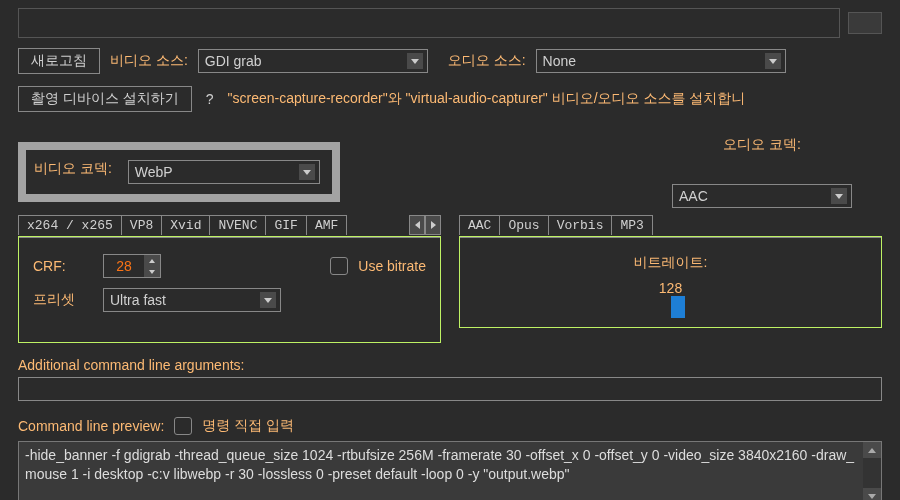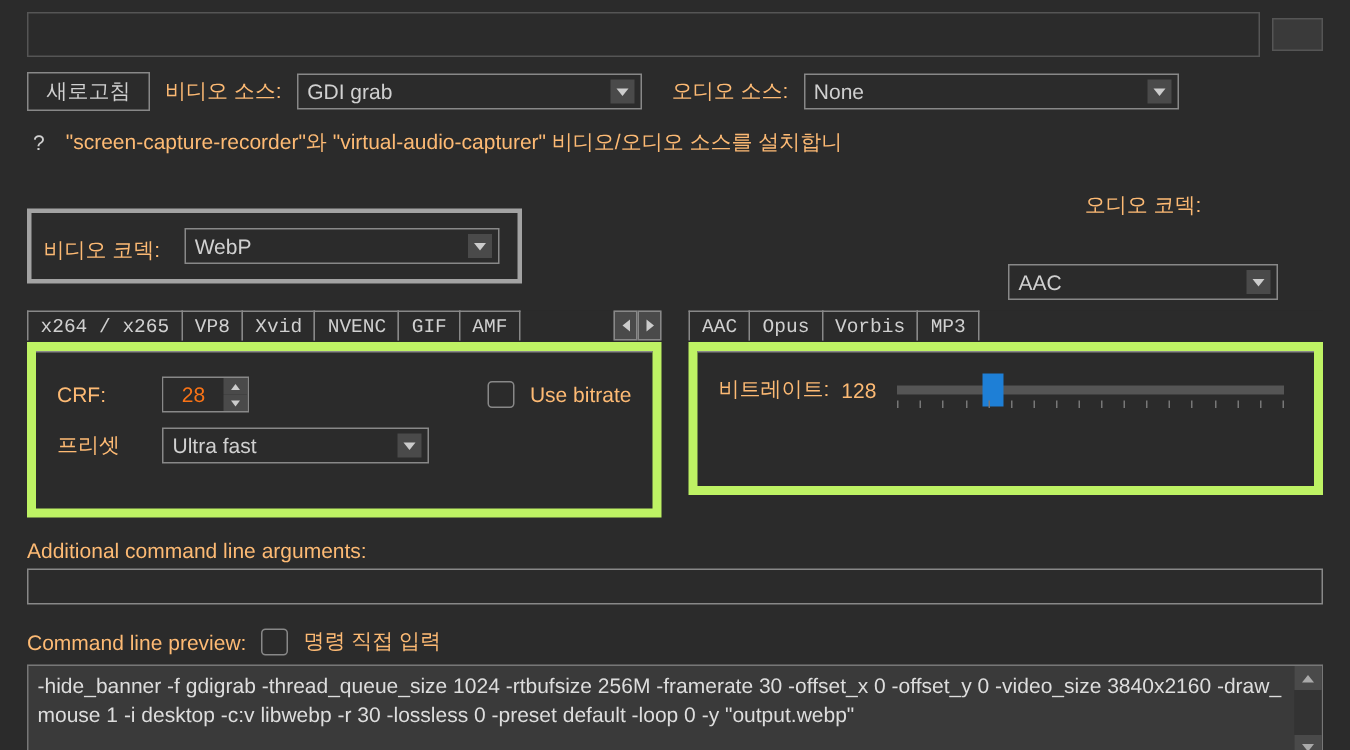--- a/index.html
+++ b/index.html
@@ -75,42 +75,42 @@
   }
   .help-q { color: #d0d0d0; padding: 0 4px; }
   .codec-row {
     display: flex;
     align-items: center;
     padding: 0 18px;
     gap: 0;
     margin-top: 18px;
   }
   .highlight-box {
-    border: 3px solid #a3a3a3;
+    border: 8px solid #a3a3a3;
     padding: 10px 12px 10px 8px;
     display: flex;
-    align-items: flex-end;
+    align-items: flex-start;
     gap: 16px;
     margin-right: 40px;
   }
   .codec-right {
     display: flex;
     align-items: center;
     gap: 30px;
     margin-left: auto;
     padding-right: 30px;
     flex-direction: column;
   }
   .panels-row {
     display: flex;
     padding: 8px 18px 0 18px;
     gap: 18px;
   }
   .panel {
-    border: 6px solid #bef264;
+    border: 1px solid #bef264;
     flex: 1;
     position: relative;
   }
   .tabs {
     display: flex;
     background: #2b2b2b;
     position: relative;
     top: -1px;
     font-family: Liberation Mono, monospace;
   }
@@ -207,20 +207,21 @@
     border: 1px solid #888;
     border-radius: 3px;
     background: #2b2b2b;
     cursor: pointer;
   }
   .slider-wrap {
     display: flex;
     align-items: center;
     gap: 8px;
     width: 100%;
+    flex-direction: column;
   }
   .slider {
     flex: 1;
     height: 6px;
     background: #555;
     position: relative;
     cursor: pointer;
     margin: 0 6px;
   }
   .slider-thumb {
@@ -325,29 +326,30 @@
   </div>
   <span class="label" style="margin-left:10px">오디오 소스:</span>
   <div class="select" style="width:250px">
     <span>None</span>
     <span class="arrow-btn"></span>
   </div>
 </div>
 
 
 <div class="row">
+  <button class="btn">촬영 디바이스 설치하기</button>
   <span class="help-q">?</span>
   <span class="label">"screen-capture-recorder"와 "virtual-audio-capturer" 비디오/오디오 소스를 설치합니</span>
 </div>
 
 
 <div class="codec-row">
   <div class="highlight-box">
     <span class="label">비디오 코덱:</span>
-    <div class="select" style="width:210px">
+    <div class="select" style="width:192px">
       <span>WebP</span>
       <span class="arrow-btn"></span>
     </div>
   </div>
   <div class="codec-right">
     <span class="label">오디오 코덱:</span>
     <div class="select" style="width:180px">
       <span>AAC</span>
       <span class="arrow-btn"></span>
     </div>

